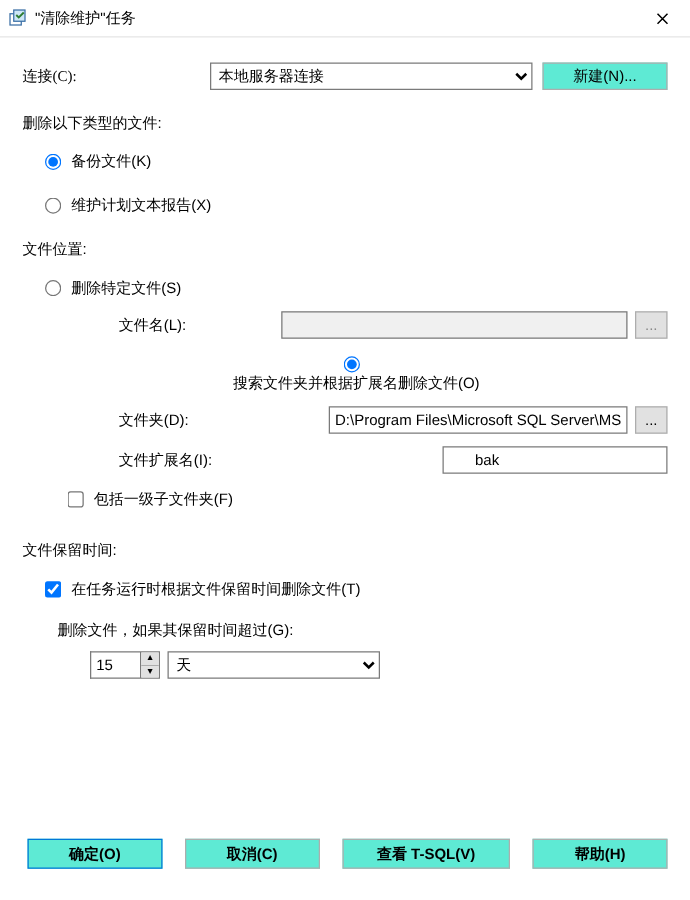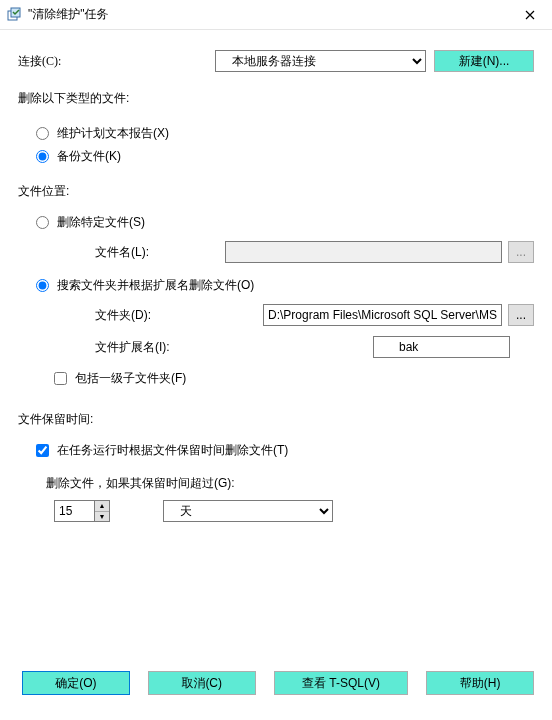--- a/index.html
+++ b/index.html
@@ -37,22 +37,21 @@
   }
 
   .row { display: flex; align-items: center; margin-bottom: 8px; }
   .row .lbl { width: 150px; font-family: Liberation Serif, serif; }
 
   select.combo {
     height: 22px;
     border: 1px solid #7a7a7a;
     background: #fff;
     font: inherit;
-    padding: 0 12px;
-    margin-left: 47px;
+    padding: 0 2px;
   }
   button.btn {
     height: 22px;
     border: 1px solid #adadad;
     background: #5eead4;
     font: inherit;
     padding: 0 8px;
     cursor: default;
   }
   button.btn.primary { border-color: #0078d7; }
@@ -92,26 +91,28 @@
   .browse[disabled] { color: #888; }
 
   .footer {
     position: absolute;
     bottom: 0; left: 0; right: 0;
     height: 56px;
     display: flex;
     align-items: center;
     gap: 18px;
     padding: 0 18px 18px 22px;
+    font-weight: bold;
   }
   .footer button { width: 112px; height: 24px; }
 
   .spinner {
     display: flex; align-items: stretch;
     height: 22px;
+    margin-left: 18px;
   }
   .spinner input {
     width: 40px; border: 1px solid #7a7a7a; border-right: none;
     font: inherit; padding: 0 4px;
   }
   .spinner .spins {
     display: flex; flex-direction: column;
     width: 16px;
     border: 1px solid #7a7a7a;
   }
@@ -149,57 +150,57 @@
   <div class="row" style="margin-top:6px;">
     <span class="lbl">连接(C):</span>
     <select class="combo" style="flex:1;">
       <option>本地服务器连接</option>
     </select>
     <button class="btn" style="width:100px; margin-left:8px;">新建(N)...</button>
   </div>
 
   <div class="section-title">删除以下类型的文件:</div>
 
+  <label class="radio-row">
+    <input type="radio" name="ftype" checked="" style="">
+    <span>备份文件(K)</span>
+  </label>
+
   <label class="radio-row" style="margin-top:18px;">
     <input type="radio" name="ftype" style="">
     <span>维护计划文本报告(X)</span>
-  </label>
-
-  <label class="radio-row">
-    <input type="radio" name="ftype" checked="" style="">
-    <span>备份文件(K)</span>
   </label>
 
   <div class="section-title">文件位置:</div>
 
   <label class="radio-row">
     <input type="radio" name="floc" style="">
     <span>删除特定文件(S)</span>
   </label>
 
   <div class="field-row">
     <span class="flbl">文件名(L):</span>
     <input class="txt" disabled="" style="flex: 1 1 0%;" value="">
     <button class="browse" disabled="" style="margin-left:6px;">...</button>
   </div>
 
-  <label class="radio-row" style="margin-top:14px;">
+  <label class="radio-row" style="margin-top:14px;flex-direction:column;">
     <input type="radio" name="floc" checked="" style="">
     <span>搜索文件夹并根据扩展名删除文件(O)</span>
   </label>
 
   <div class="field-row">
     <span class="flbl" style="width:168px;">文件夹(D):</span>
     <input class="txt" style="flex: 1 1 0%;" value="D:\Program Files\Microsoft SQL Server\MSSQL12.I">
     <button class="browse" style="margin-left:6px;">...</button>
   </div>
 
   <div class="field-row" style="margin-top:6px;">
     <span class="flbl" style="width:278px;">文件扩展名(I):</span>
-    <input class="txt" style="width: 137px; padding-left: 25px;" value="bak">
+    <input class="txt" style="width: 180px; padding-left: 25px;" value="bak">
   </div>
 
   <label class="check-row" style="margin-left:36px; margin-top:12px;">
     <input type="checkbox" style="">
     <span>包括一级子文件夹(F)</span>
   </label>
 
   <div class="section-title" style="margin-top:24px;">文件保留时间:</div>
 
   <label class="check-row">

